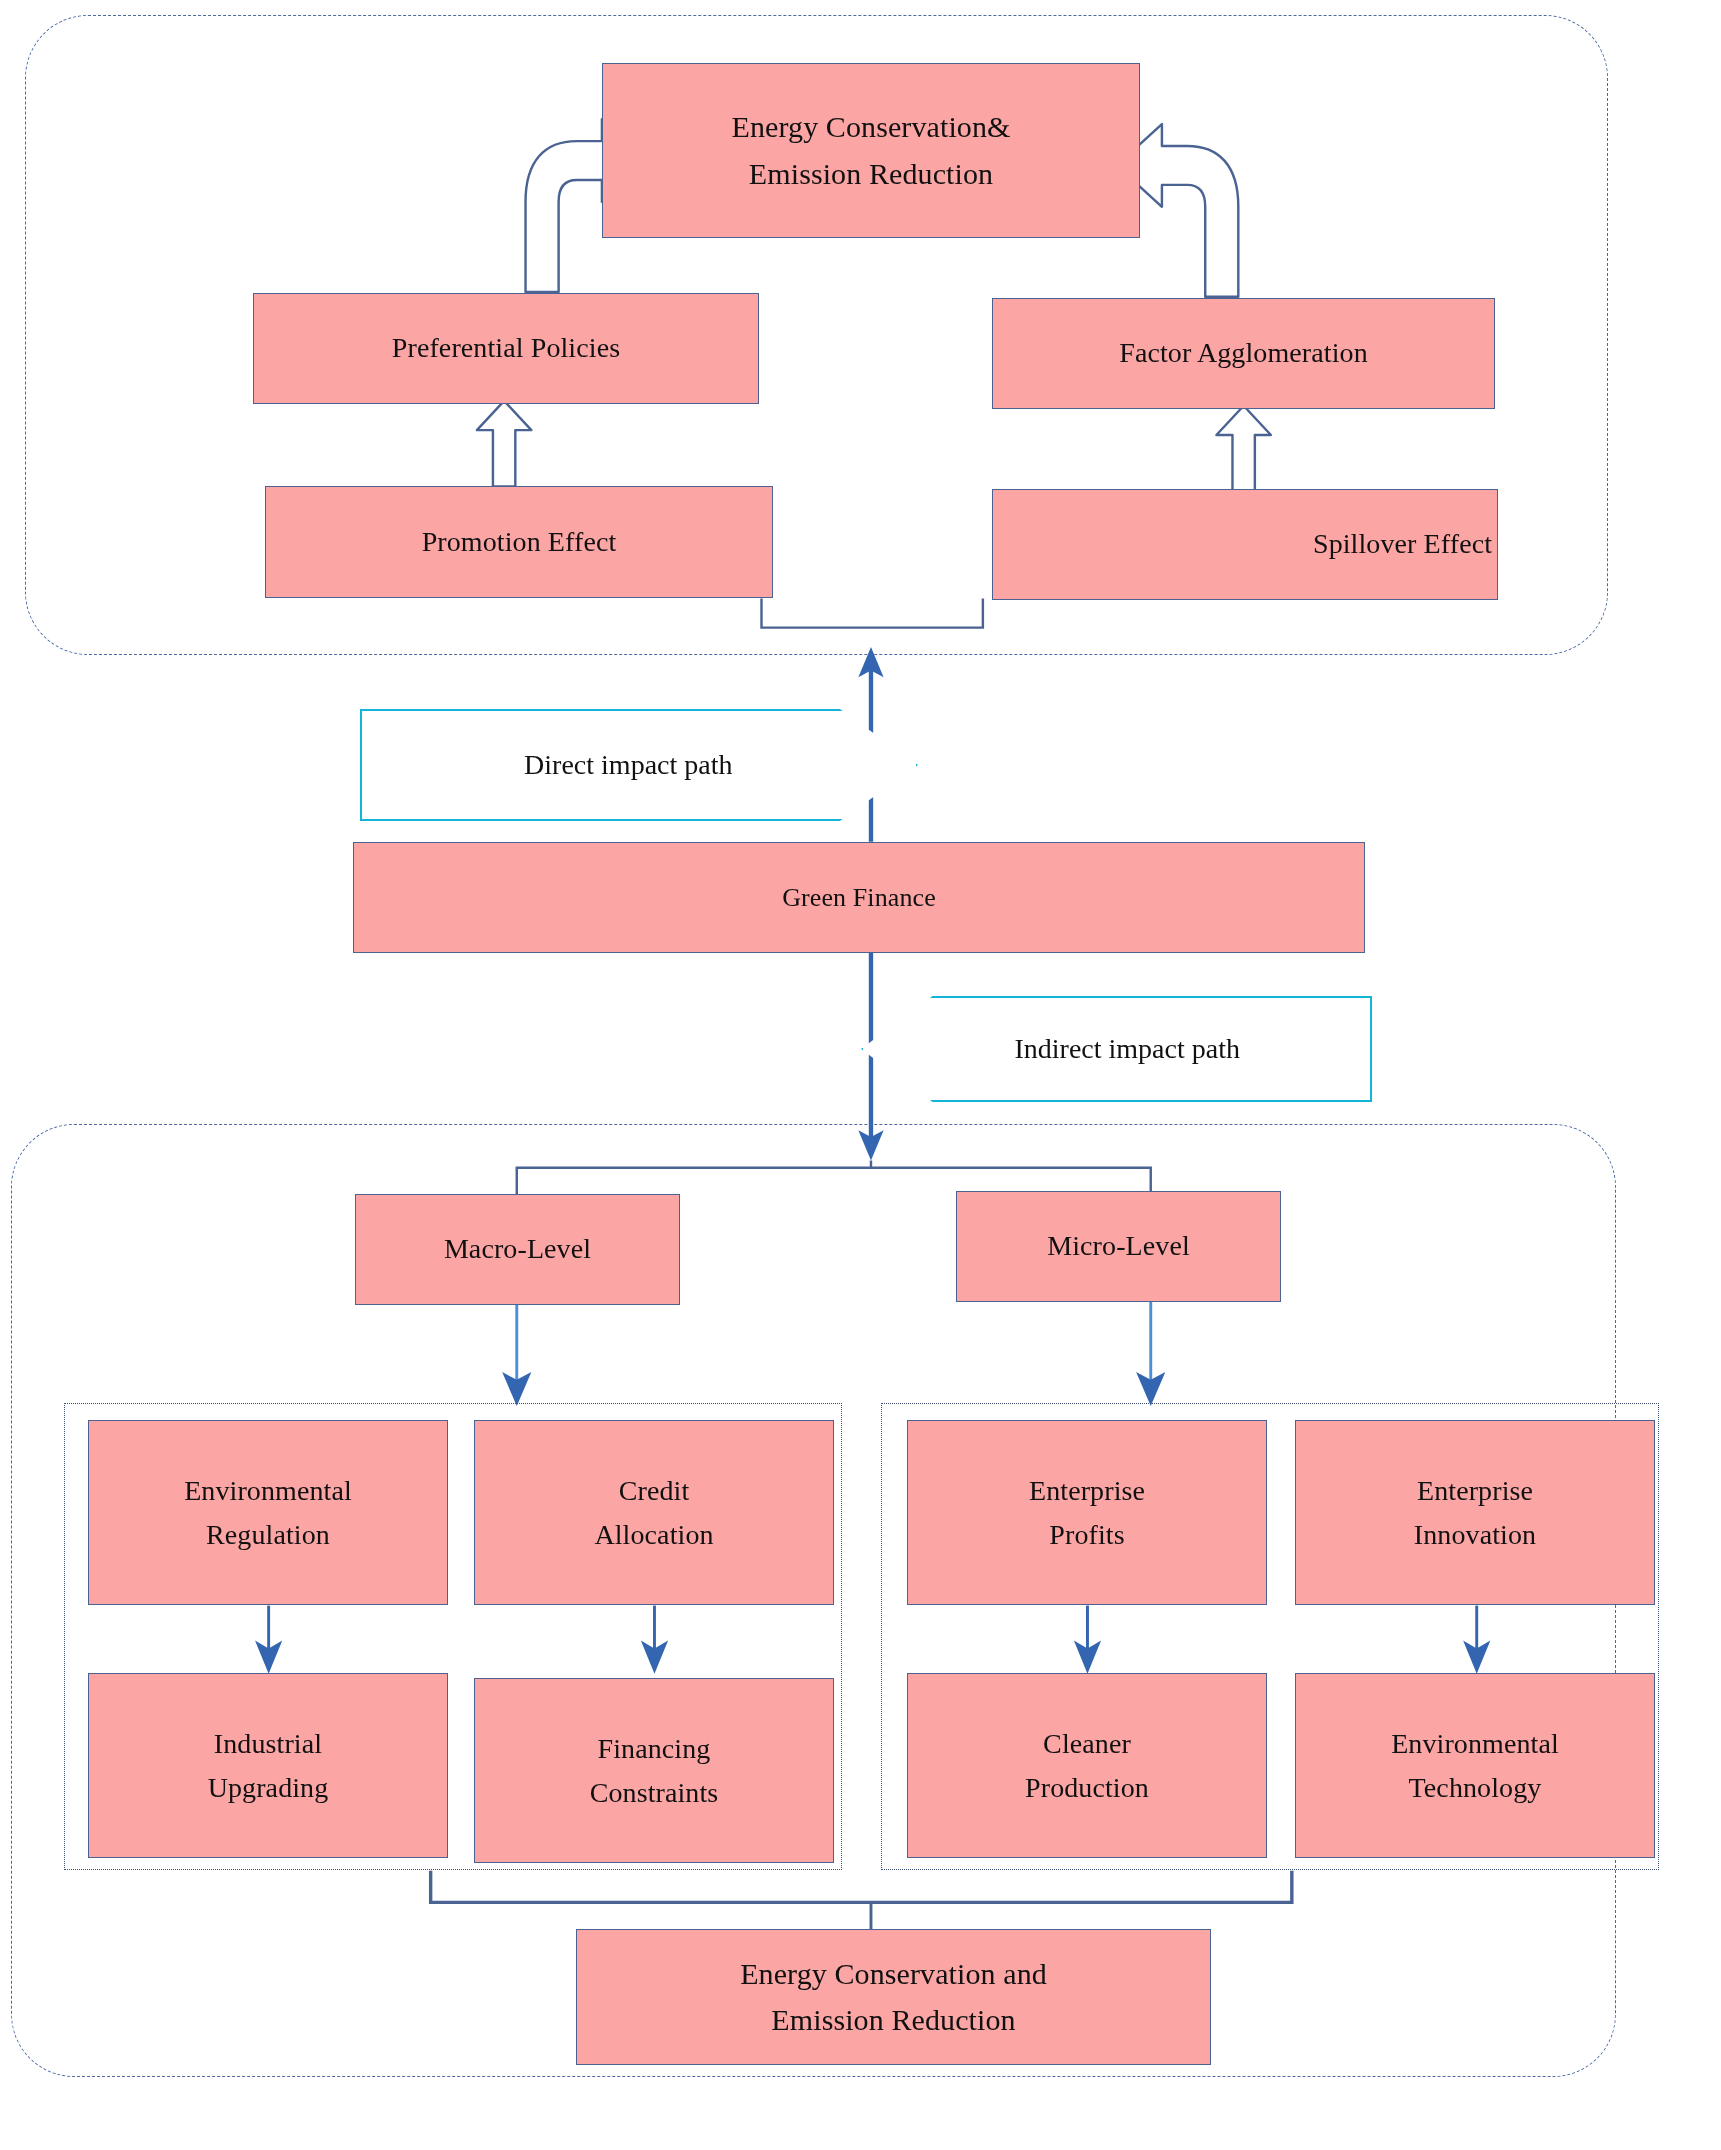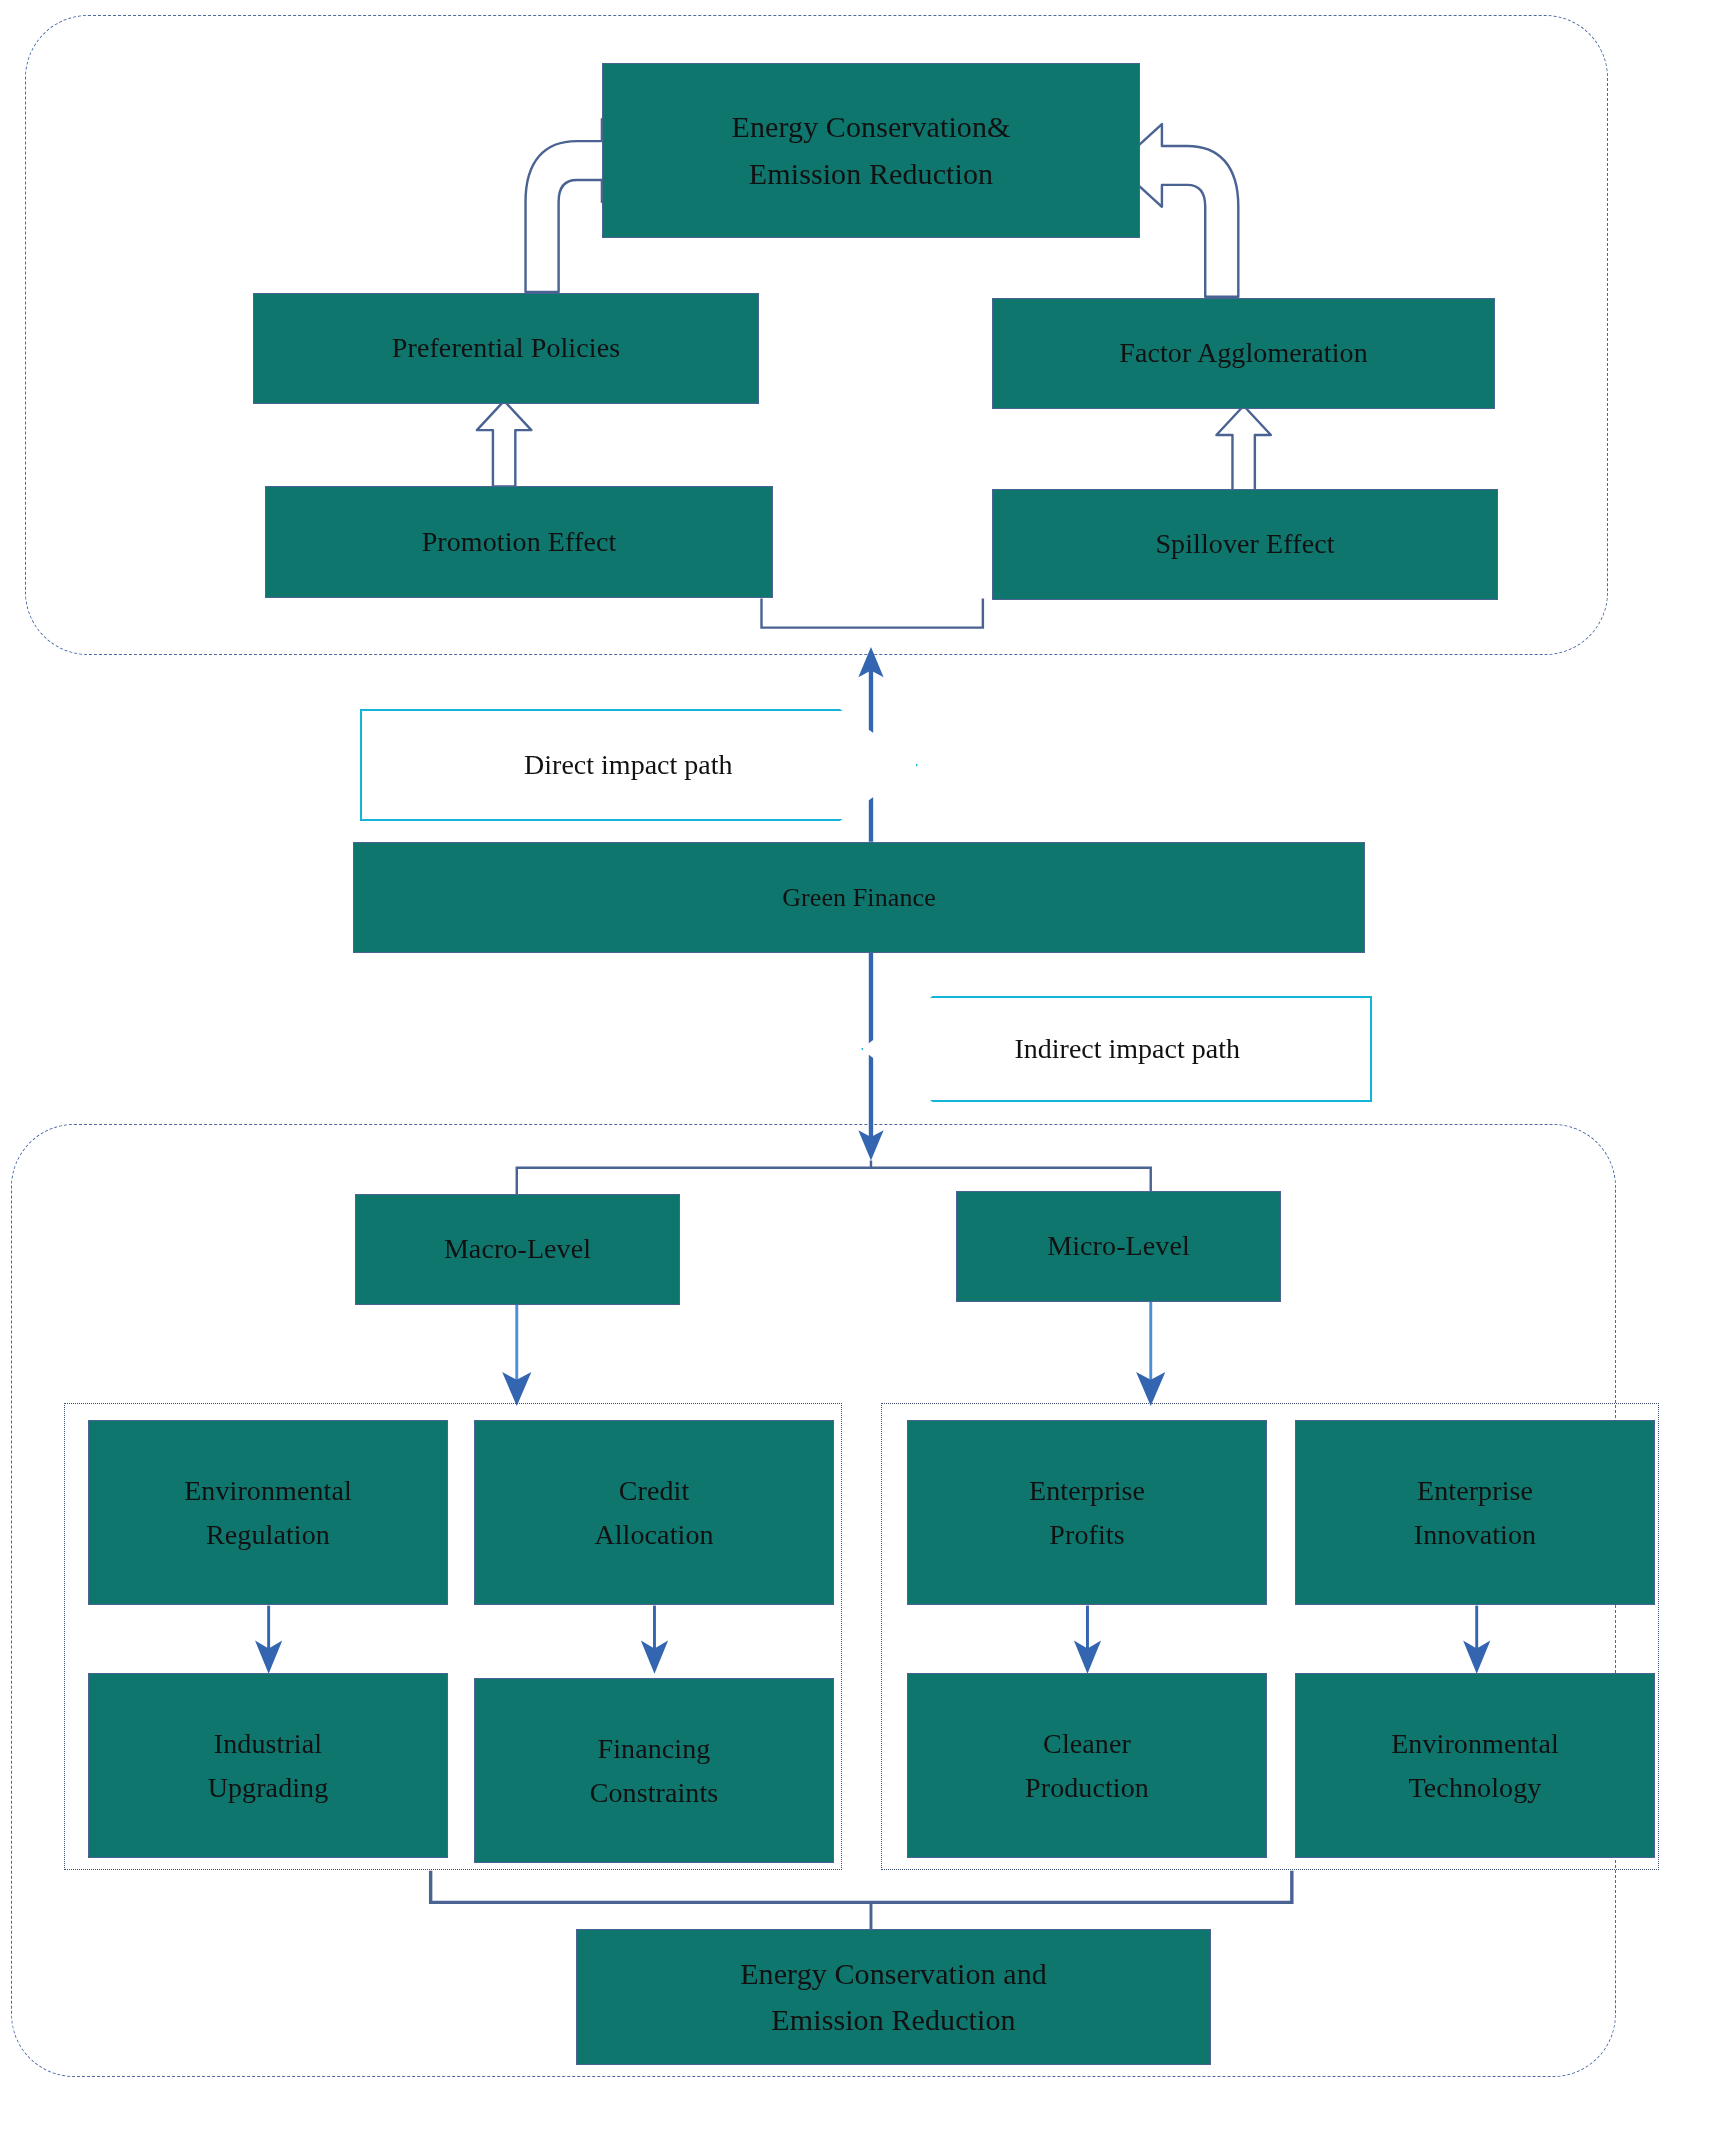--- a/index.html
+++ b/index.html
@@ -19,21 +19,21 @@
     border:1.9px dotted #3c4f70;
     box-sizing:border-box;
     background:transparent;
   }
 
   
   .node{
     position:absolute;
     box-sizing:border-box;
     border:1.5px solid #4a6392;
-    background:#0f766e;
+    background:#fca5a5;
     display:flex;
     align-items:center;
     justify-content:center;
     text-align:center;
     color:#111;
     font-size:28px;
     line-height:1.30;
     padding:2.9px 4.9px;
     letter-spacing:0.1px;
   }
@@ -183,21 +183,21 @@
   </div>
 
   <div class="node" style="left:992px; top:298px; width:503px; height:111px;">
     <span>Factor Agglomeration</span>
   </div>
 
   <div class="node" style="left:253px; top:486px; width:508px; height:112px;margin-left:12px;">
     <span>Promotion Effect</span>
   </div>
 
-  <div class="node" style="left:992px; top:489px; width:506px; height:111px;">
+  <div class="node" style="left:992px; top:489px; width:506px; height:111px;text-align:right;">
     <span>Spillover Effect</span>
   </div>
 
   <div class="chev chev-r" style="left:360px; top:709px; width:558px; height:112px;">
     <span>Direct impact path</span>
   </div>
 
   <div class="node" style="left:353px; top:842px; width:1012px; height:111px; font-size:26px;">
     <span>Green Finance</span>
   </div>

